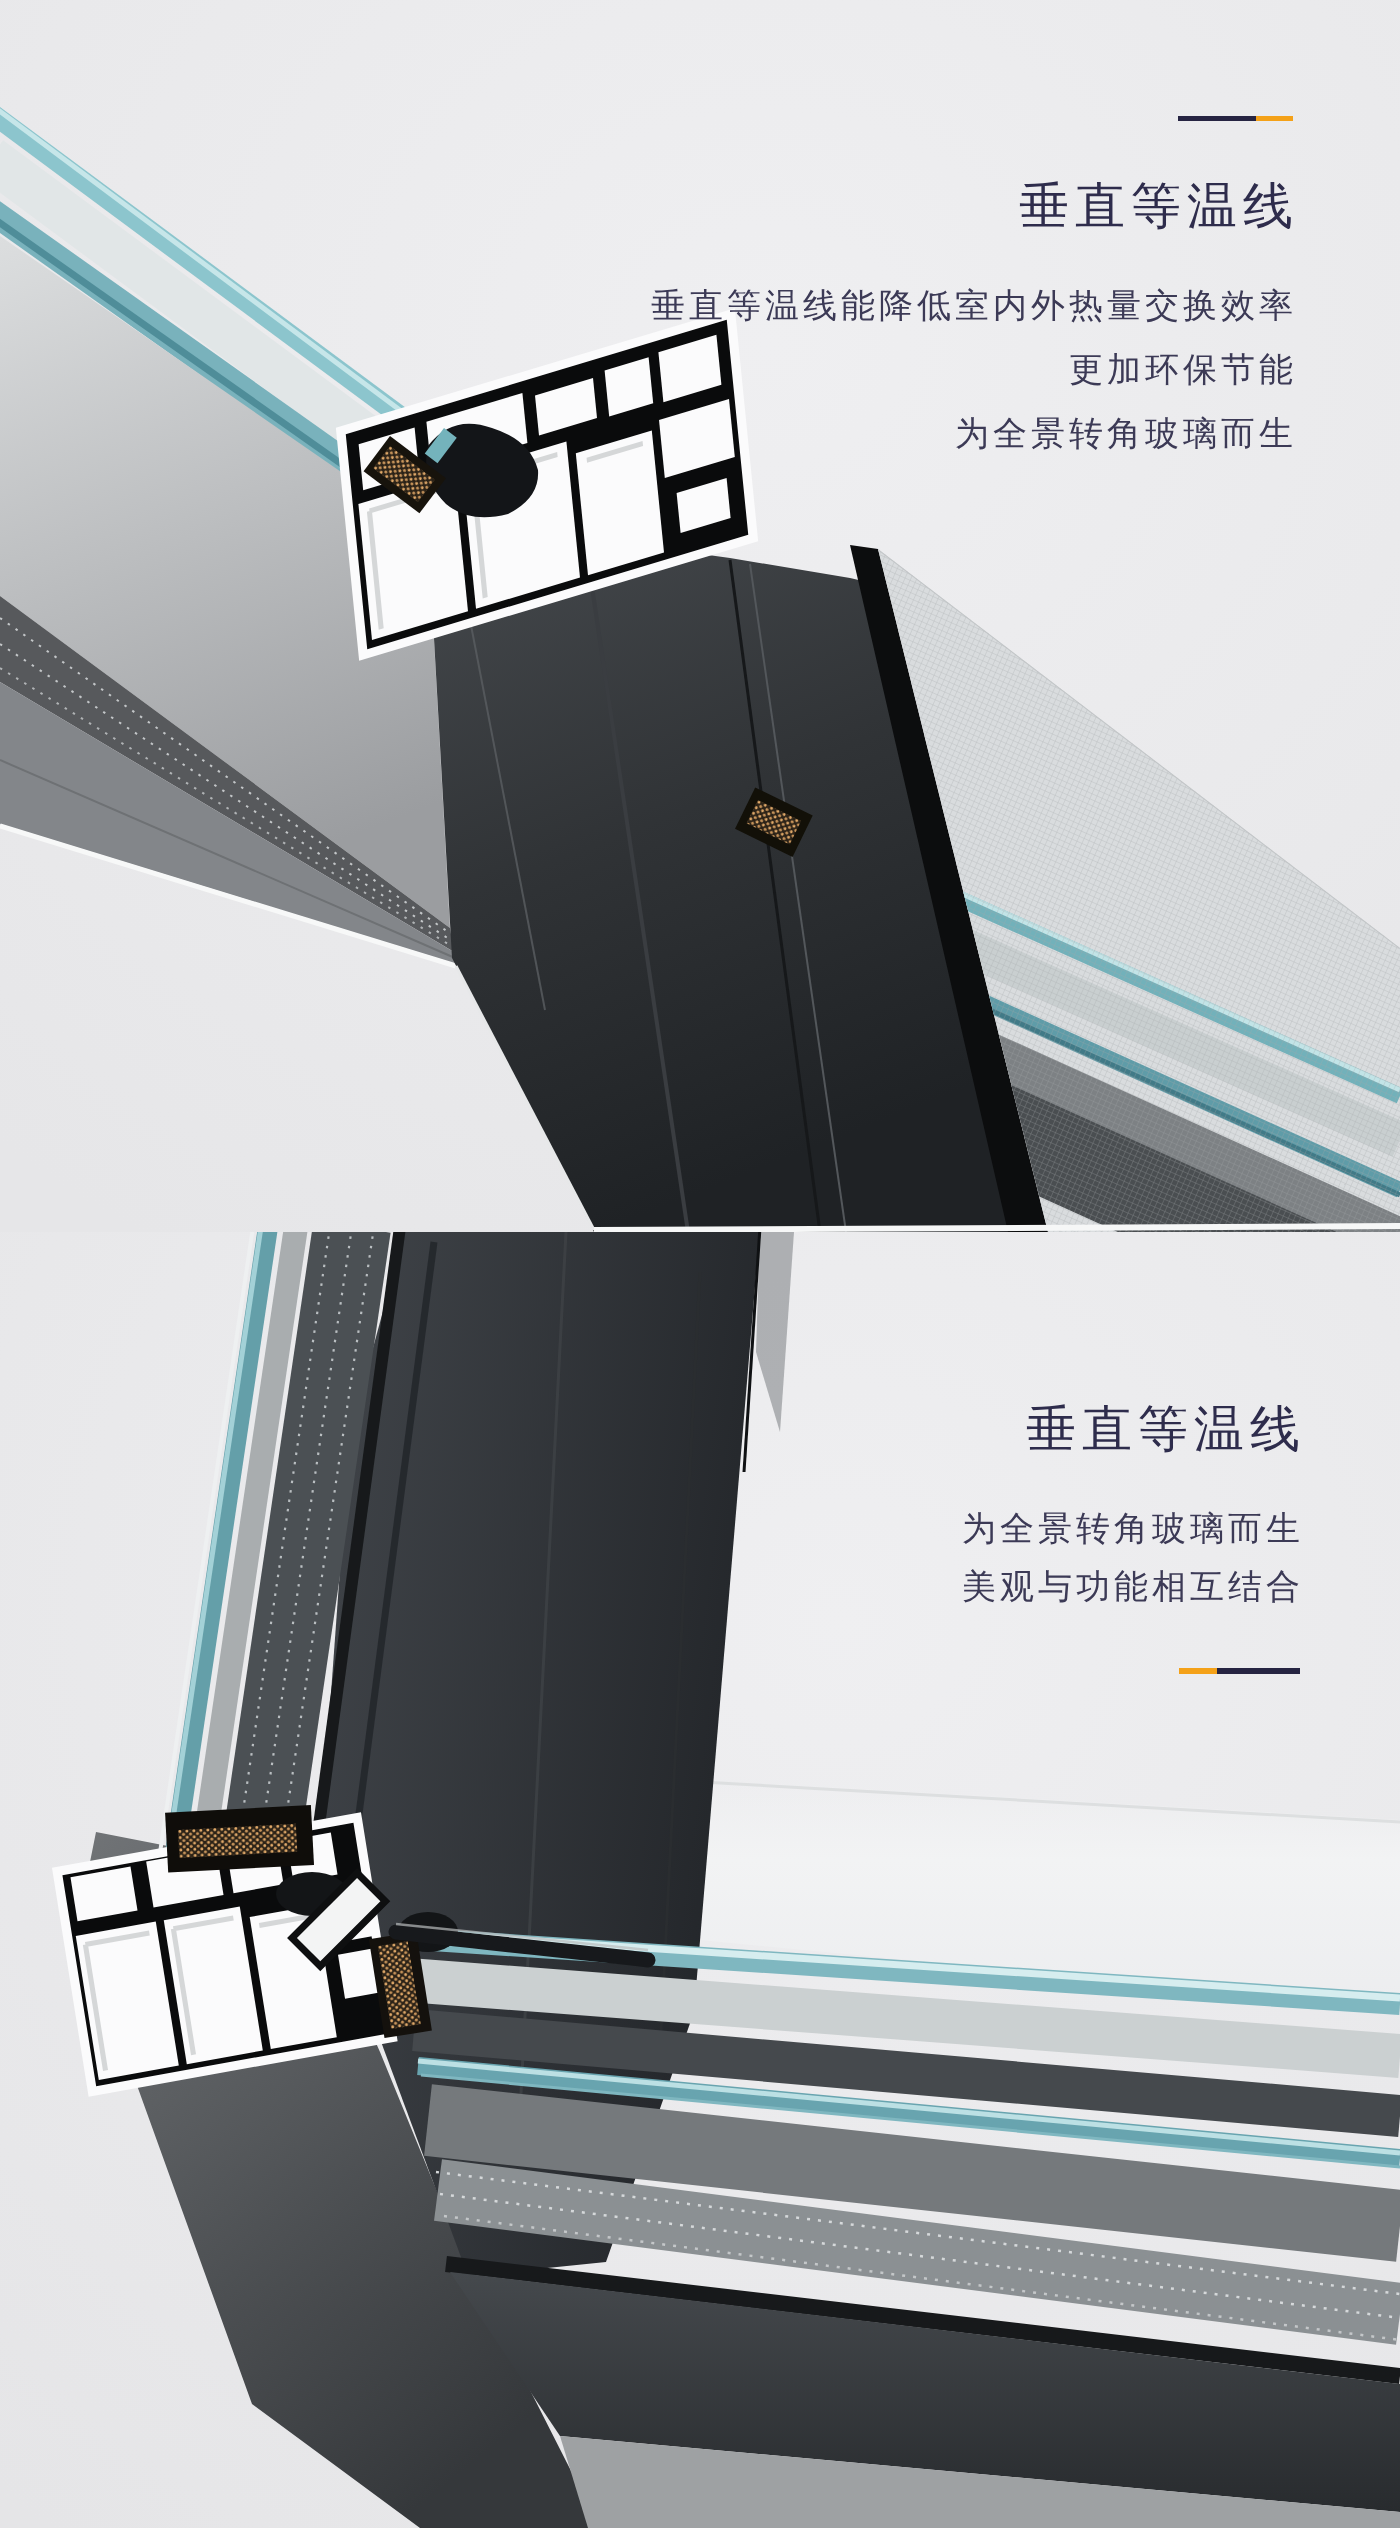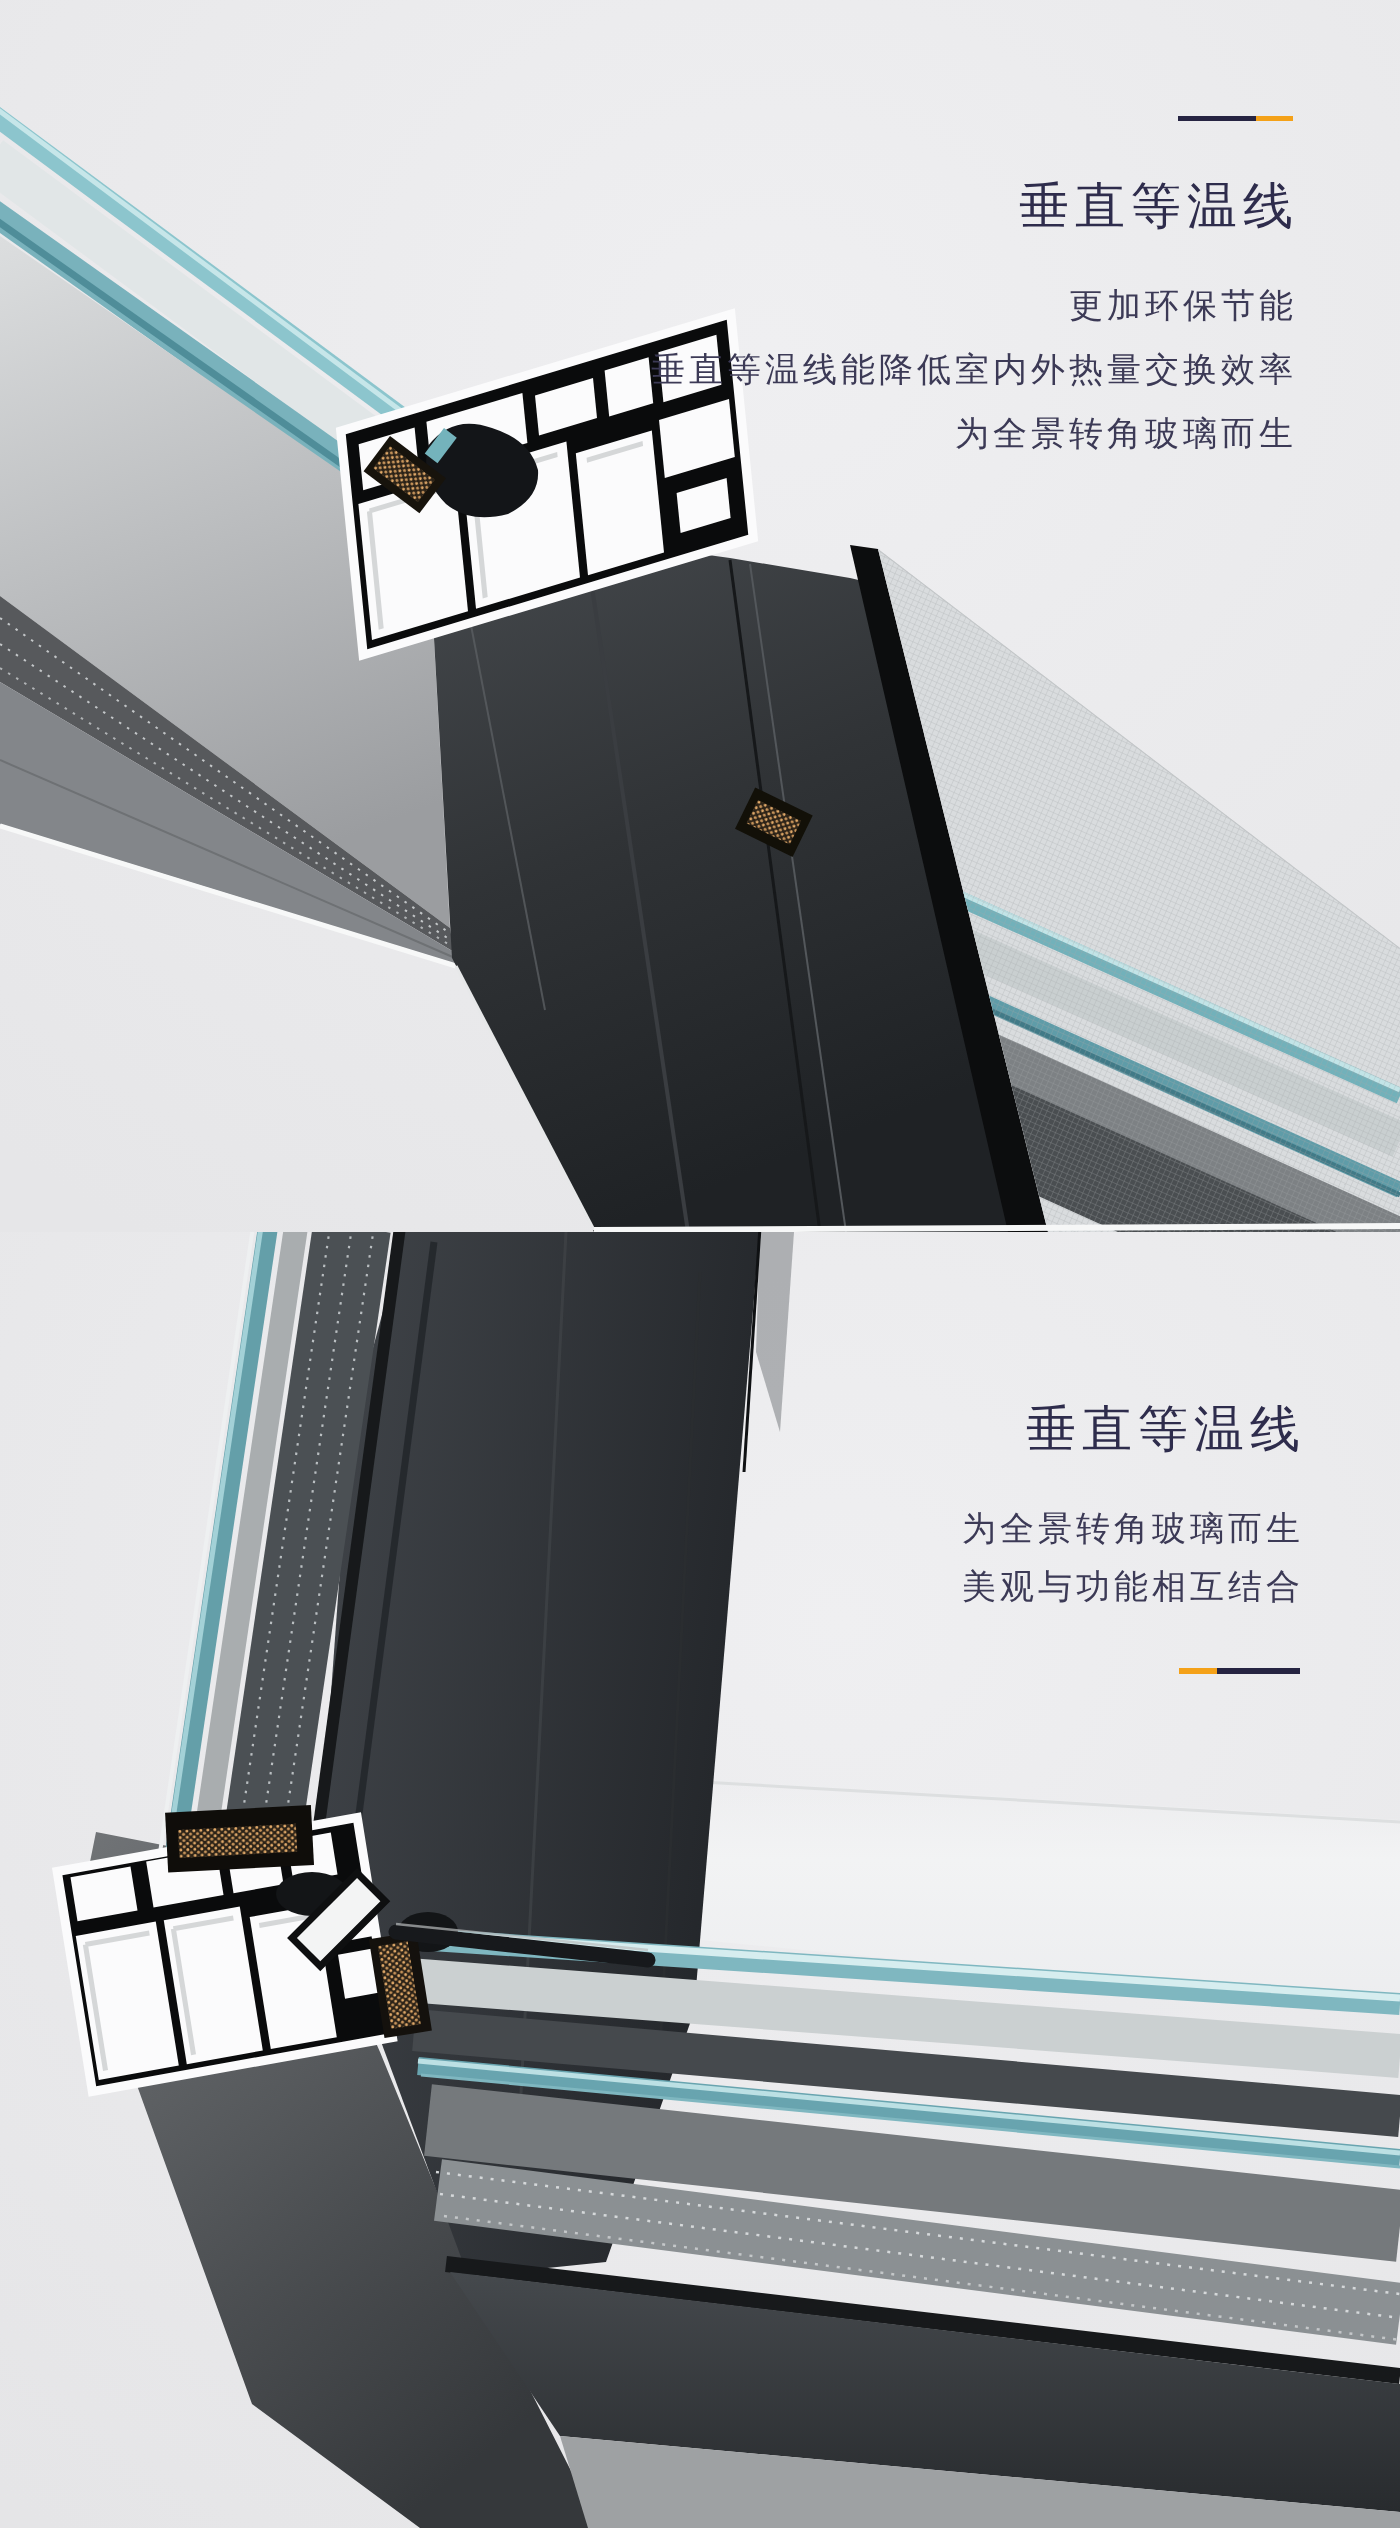--- a/index.html
+++ b/index.html
@@ -254,22 +254,22 @@
       <path d="M396,692 L648,718" stroke="#b9bcbe" stroke-width="2.5" opacity="0.7" fill="none"></path>
     </g>
   </svg>
 
   <div class="copy copy-top">
     <div class="dash dash-1">
       <span class="dash-navy"></span>
       <span class="dash-orange"></span>
     </div>
     <h2 class="sec-title">垂直等温线</h2>
+    <p>垂直等温线能降低室内外热量交换效率</p>
     <p>更加环保节能</p>
-    <p>垂直等温线能降低室内外热量交换效率</p>
     <p>为全景转角玻璃而生</p>
   </div>
 
   <div class="copy copy-bottom">
     <h2 class="sec-title">垂直等温线</h2>
     <p>为全景转角玻璃而生</p>
     <p>美观与功能相互结合</p>
     <div class="dash dash-2">
       <span class="dash-orange"></span>
       <span class="dash-navy"></span>

